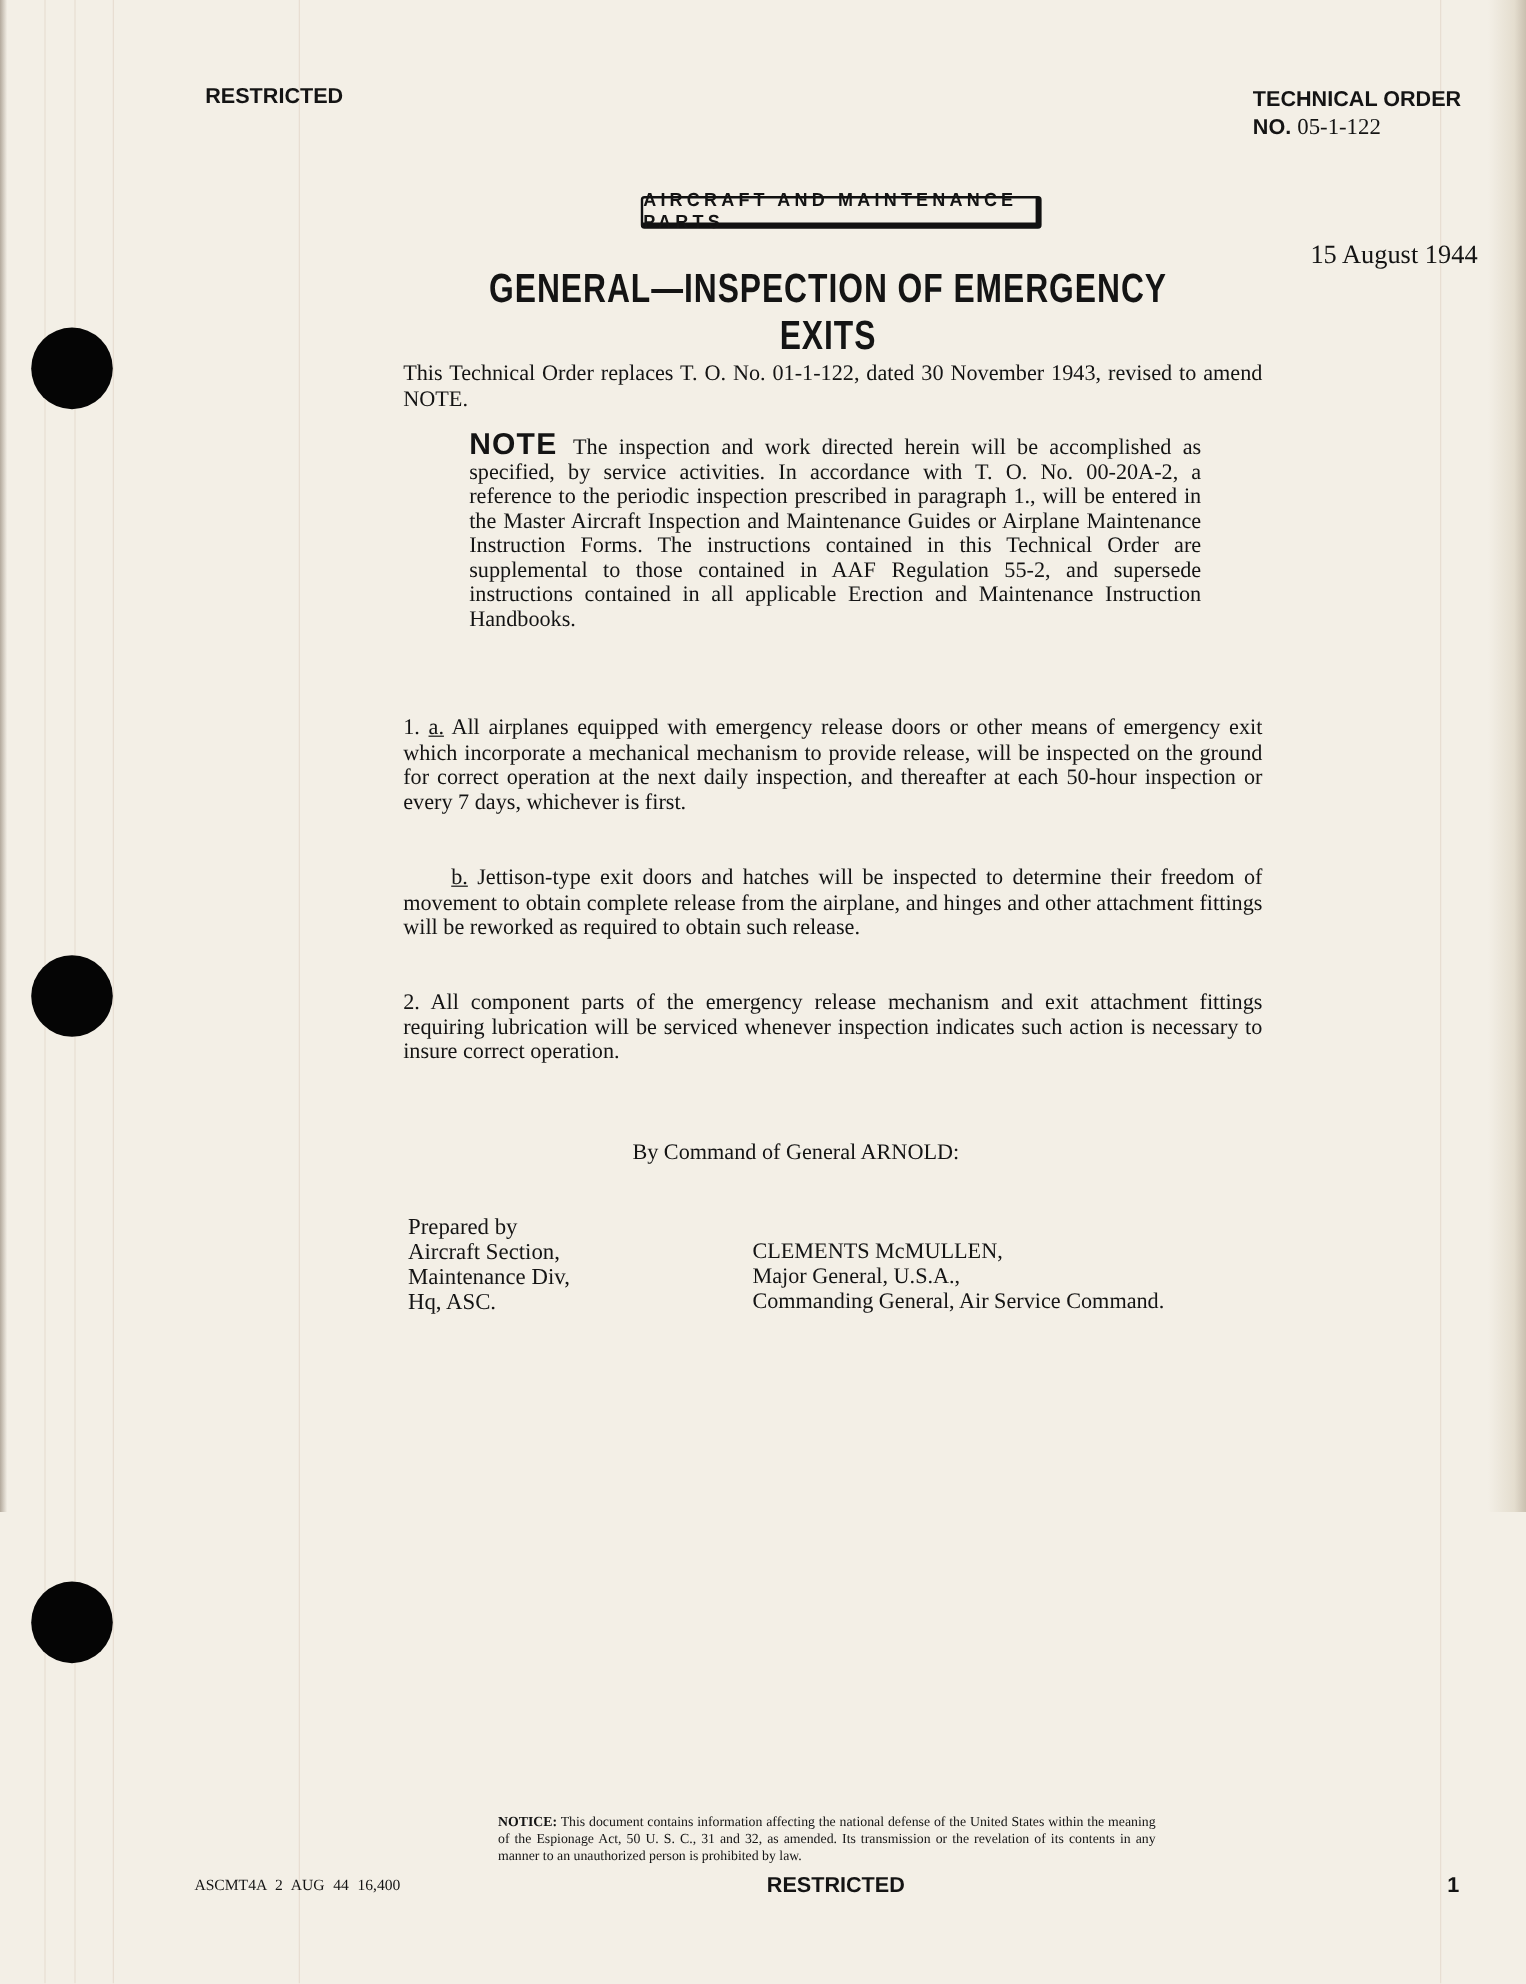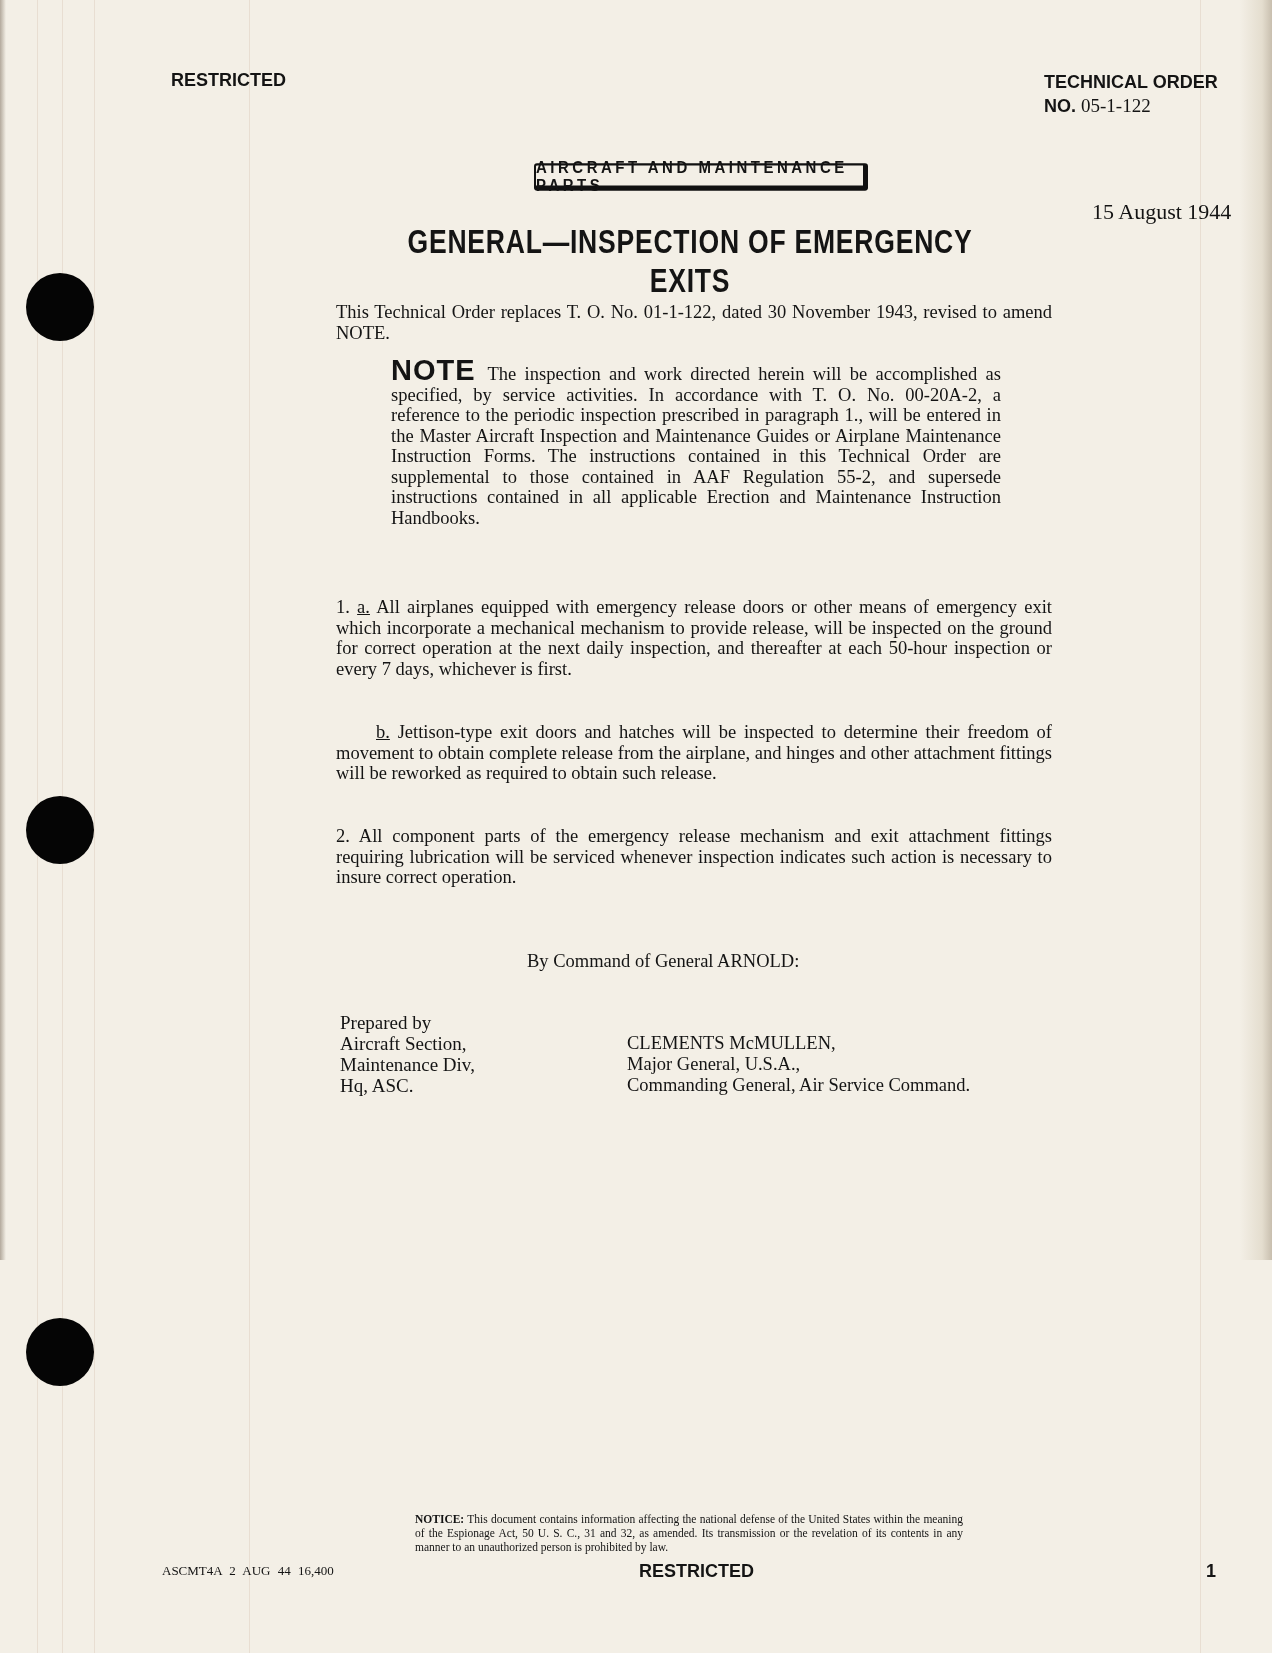--- a/index.html
+++ b/index.html
@@ -97,21 +97,21 @@
       left: 336px; top: 302px;
       width: 716px;
     }
     .note {
       left: 391px; top: 360px;
       width: 610px;
     }
     .note-label {
       font-family: "Liberation Sans", sans-serif;
       font-weight: bold;
-      font-size: 29px;
+      font-size: 25px;
       letter-spacing: 1px;
       margin-right: 4px;
     }
     .para {
       left: 336px;
       width: 716px;
     }
     .p1a { top: 597px; }
     .p1b { top: 722px; }
     .p2 { top: 826px; }

